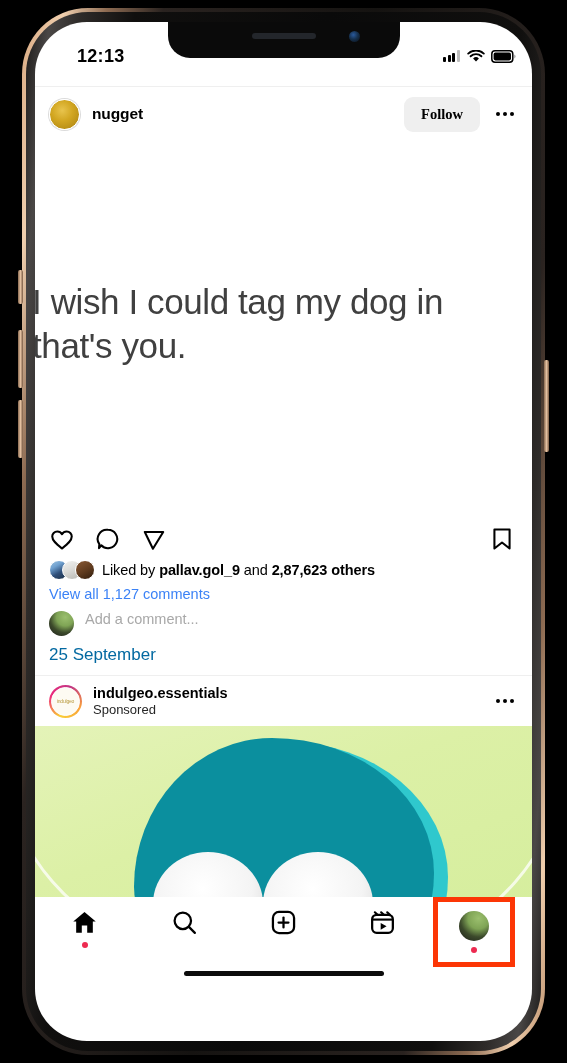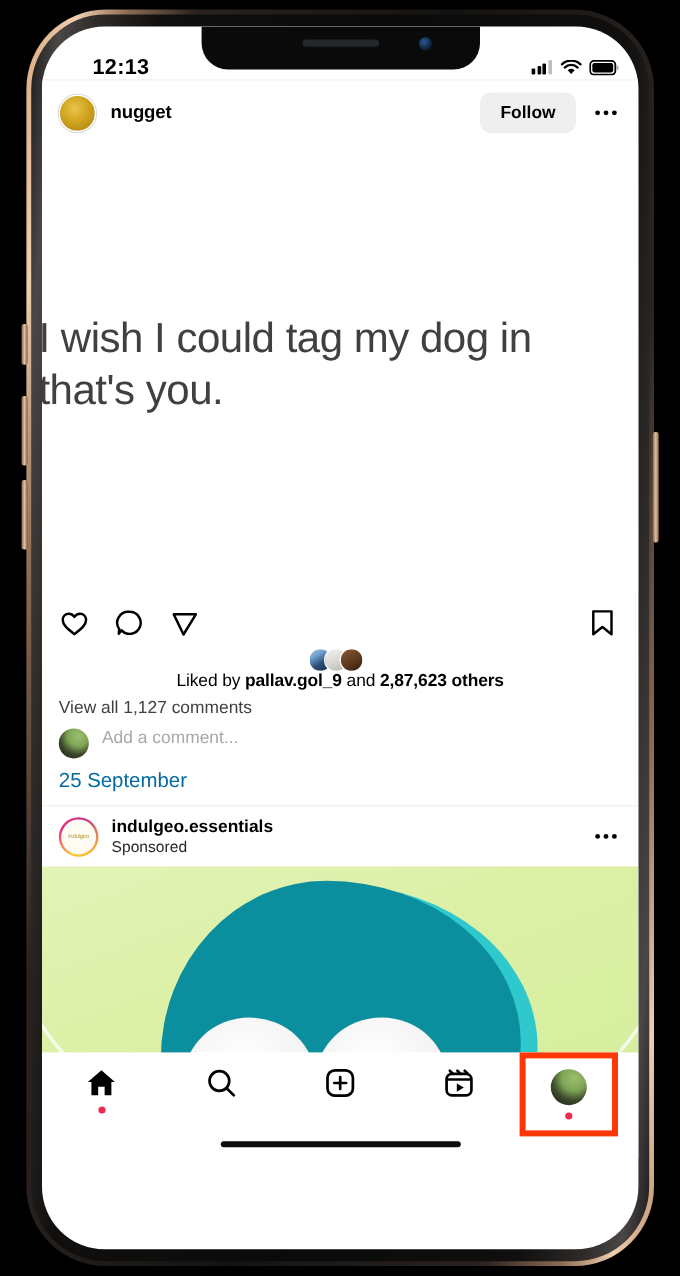--- a/index.html
+++ b/index.html
@@ -62,42 +62,42 @@
     position: absolute; top: 0; left: 12px; width: 497px; height: 52px;
     display: flex; align-items: center; justify-content: space-between;
     padding: 16px 28px 0 30px; z-index: 15;
   }
   #status-time { font-size: 18px; font-weight: 600; color: #000; letter-spacing: .3px; }
   #status-icons { display: flex; align-items: center; gap: 6px; }
   .sig-bar { display:inline-block; width:3px; background:#000; border-radius:1px; margin-right:1.5px; vertical-align:bottom;}
 
   
   #app {
-    position: absolute; top: 44px; left: 0;
+    position: absolute; top: 64px; left: 0;
     width: 497px; height: 899px;
     background: #fff;
     overflow: hidden;
   }
   .divider { height: 1px; background: #efefef; width: 100%; }
 
   
   .post-header { display:flex; align-items:center; padding: 10px 14px; height: 54px; }
   .avatar { border-radius:50%; flex:none; background:#ddd; }
   .av-nugget {
     width:31px; height:31px;
     background: radial-gradient(circle at 42% 36%, #e8c44d 0%, #d2a621 42%, #a8800f 100%);
     border: 1.5px solid #fff;
     box-shadow: 0 0 0 1px #dbdbdb;
   }
   .username { font-size:15.5px; font-weight:600; color:#000; margin-left:12px; letter-spacing:-.1px;}
   .spacer { flex:1; }
   .follow-btn {
     background:#efefef; border:none; border-radius:9px;
     font-size:14.5px; font-weight:600; color:#000;
-    padding: 9px 17px; font-family:Liberation Sans, sans-serif; cursor:pointer;
+    padding: 9px 17px; font-family:Liberation Serif, serif; cursor:pointer;
   }
   .dots-btn {
     margin-left:12px; width:26px; height:26px;
     display:flex; align-items:center; justify-content:center; cursor:pointer;
   }
   .dots-btn span { display:block; width:4px; height:4px; border-radius:50%; background:#000; margin:0 1.5px;}
 
   
   .meme {
     width:100%; height:373px; background:#fff;
@@ -110,30 +110,30 @@
     padding-left:1px;
   }
   .meme-inner { margin-left:-4px; margin-top:-8px; }
 
   
   .actions { display:flex; align-items:center; padding: 12px 14px 4px 14px; }
   .act-icon { margin-right:20px; cursor:pointer; }
   .bookmark { margin-left:auto; margin-right:4px; cursor:pointer;}
 
   
-  .likes-row { display:flex; align-items:center; padding: 4px 14px 0 14px; flex-direction: column; }
+  .likes-row { display:flex; align-items:center; padding: 4px 14px 0 14px; }
   .mini-avs { position:relative; width:46px; height:20px; flex:none; margin-right:7px;}
   .mini-av { position:absolute; width:20px; height:20px; border-radius:50%; border:1.5px solid #fff; top:0;}
   .mini-a { left:0; background: linear-gradient(150deg,#9fc4e0 0%,#6fa0cf 30%,#2f4f7a 60%,#1b2c3f 100%); }
   .mini-b { left:13px; background: linear-gradient(160deg,#f2f2f0 0%,#d9d9d6 50%,#b9b9b4 100%); }
   .mini-c { left:26px; background: linear-gradient(150deg,#8a5a36 0%,#5e3a1e 55%,#2f1c0d 100%); }
   .likes-text { font-size:14.5px; color:#000; letter-spacing:-.1px;}
   .likes-text b { font-weight:600; }
 
-  .view-comments { font-size:14.5px; color:#404040; padding:6px 14px 0 14px; cursor:pointer;}
+  .view-comments { font-size:14.5px; color:#3b82f6; padding:6px 14px 0 14px; cursor:pointer;}
 
   .add-comment-row { display:flex; align-items:flex-start; padding:9px 14px 0 14px; }
   .av-me { width:25px; height:25px; border-radius:50%; flex:none;
     background: radial-gradient(circle at 65% 25%, #9bbf6e 0%, #7fa455 35%, #3c4a2b 62%, #1a1a18 100%); }
   .add-comment-text { font-size:14.5px; color:#a8a8a8; margin-left:11px; }
 
   .timestamp { font-size:17px; color:#0369a1; padding:9px 14px 10px 14px; }
 
   
   .sp-header { display:flex; align-items:center; padding:8px 14px; height:50px;}

